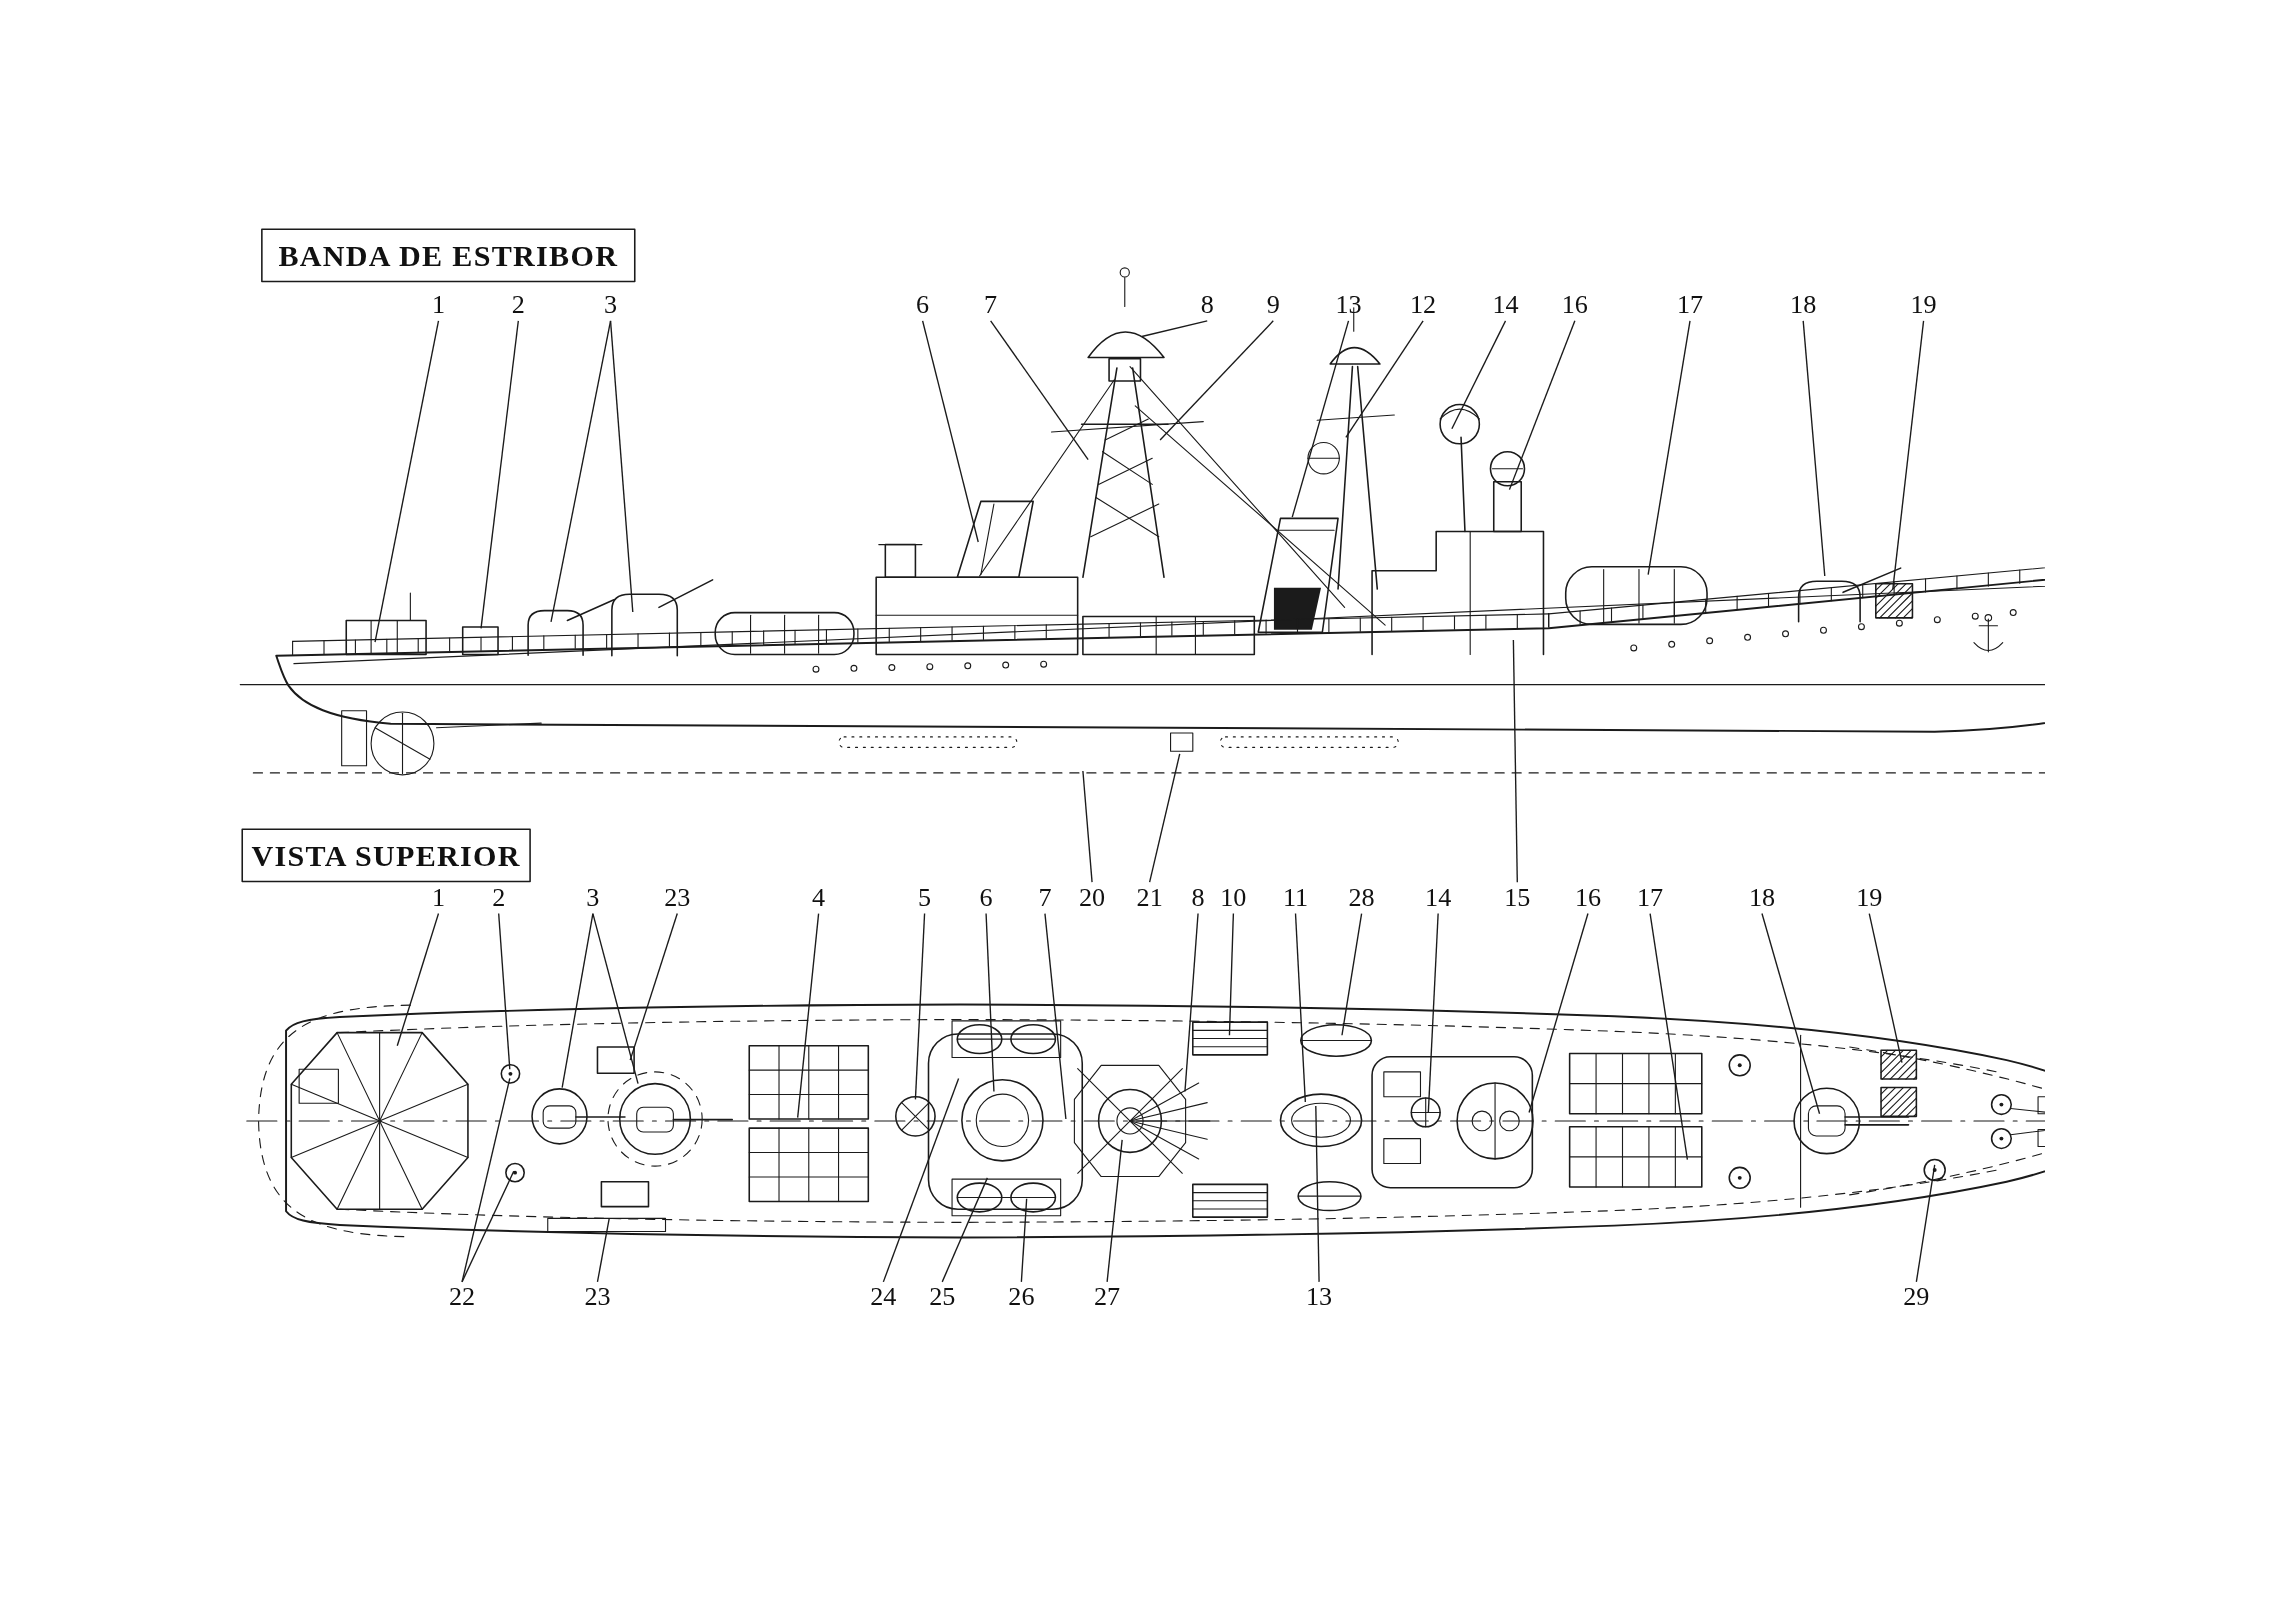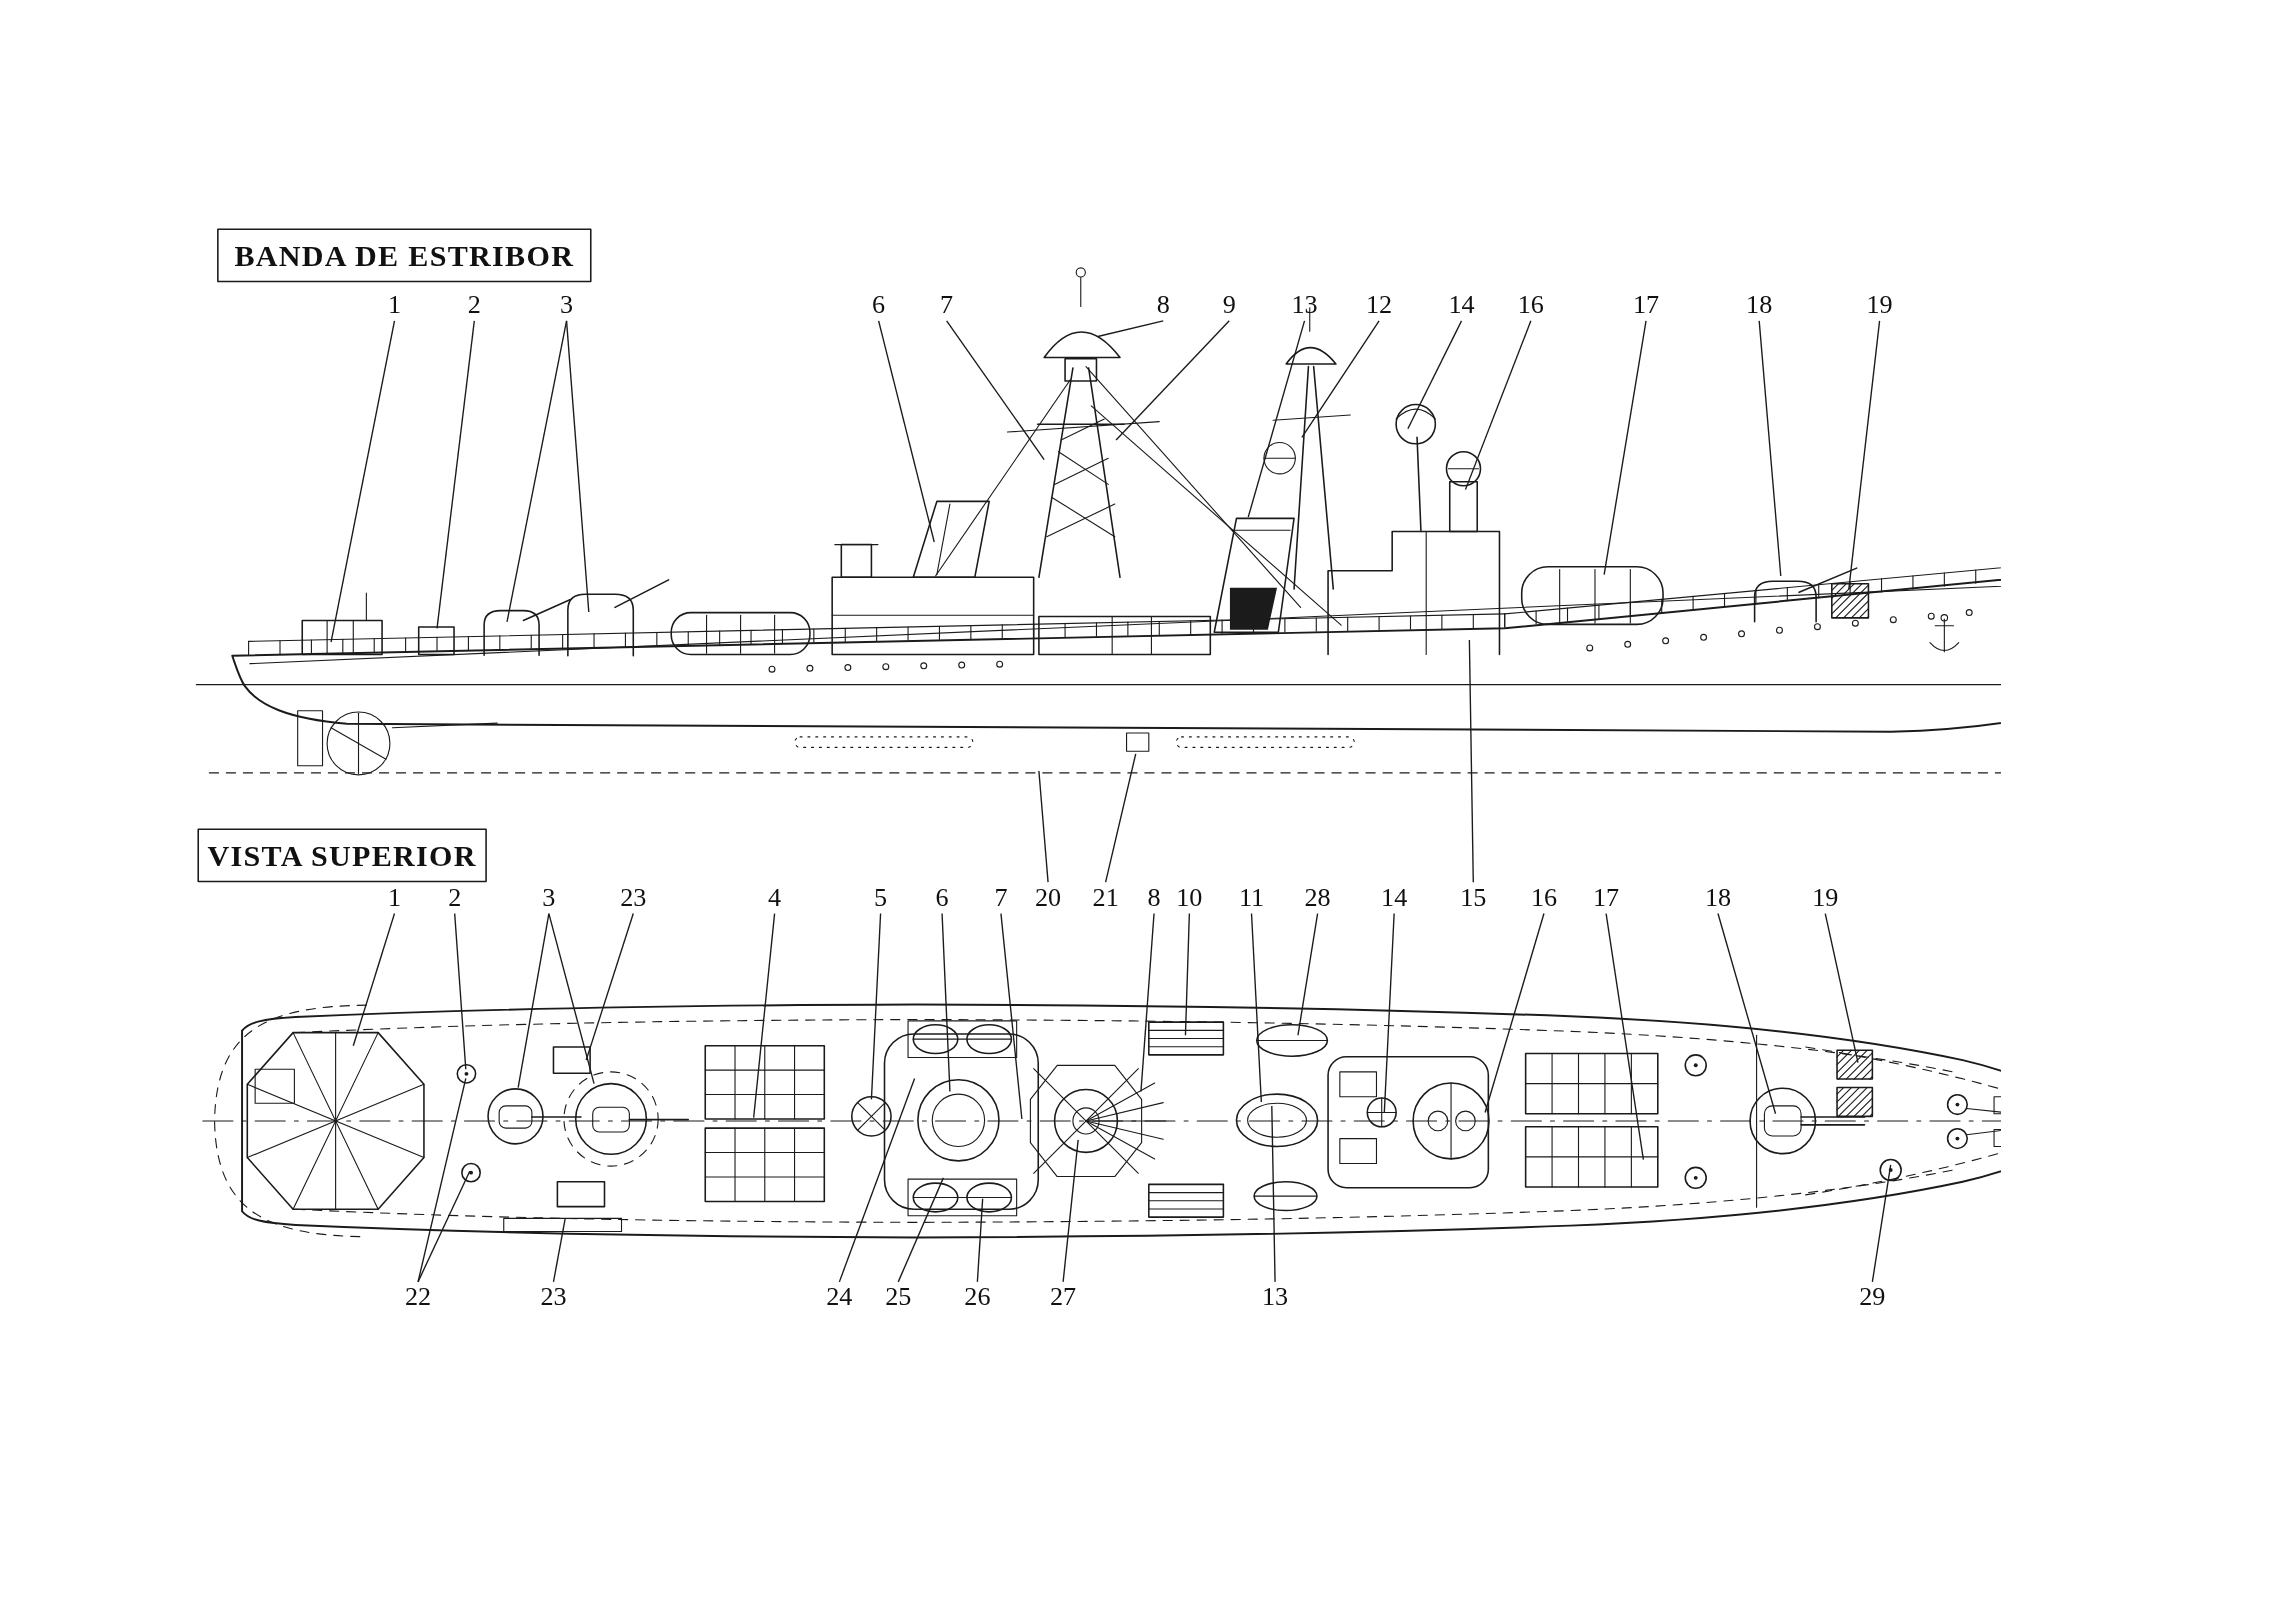--- a/index.html
+++ b/index.html
@@ -1,17 +1,17 @@
 <!DOCTYPE html>
 <html style="font-size:10.5px"><head>
 <meta charset="utf-8">
 <style>
   html,body{margin:0;padding:0;background:#ffffff;}
   .page{position:relative;width:2001px;height:1623px;background:#ffffff;overflow:hidden;
-        font-family:"Liberation Serif", serif;}
+        font-family:"Liberation Serif", serif;padding-left:44px;}
   svg{display:block;}
   .outline{fill:none;stroke:#1b1b1b;stroke-width:3;stroke-linejoin:round;stroke-linecap:round;}
   .med{fill:none;stroke:#1b1b1b;stroke-width:2.4;stroke-linejoin:round;stroke-linecap:round;}
   .thin{fill:none;stroke:#1b1b1b;stroke-width:1.7;stroke-linejoin:round;stroke-linecap:round;}
   .leader{stroke:#1b1b1b;stroke-width:2.1;fill:none;}
   .dash{stroke-dasharray:14 12;}
   .dots{stroke-dasharray:3 9;}
   .dashdot{stroke-dasharray:46 14 6 14;}
   .fillb{fill:#1b1b1b;stroke:none;}
   text.callout{font-family:"Liberation Serif",serif;font-size:40px;fill:#111;text-anchor:middle;}

